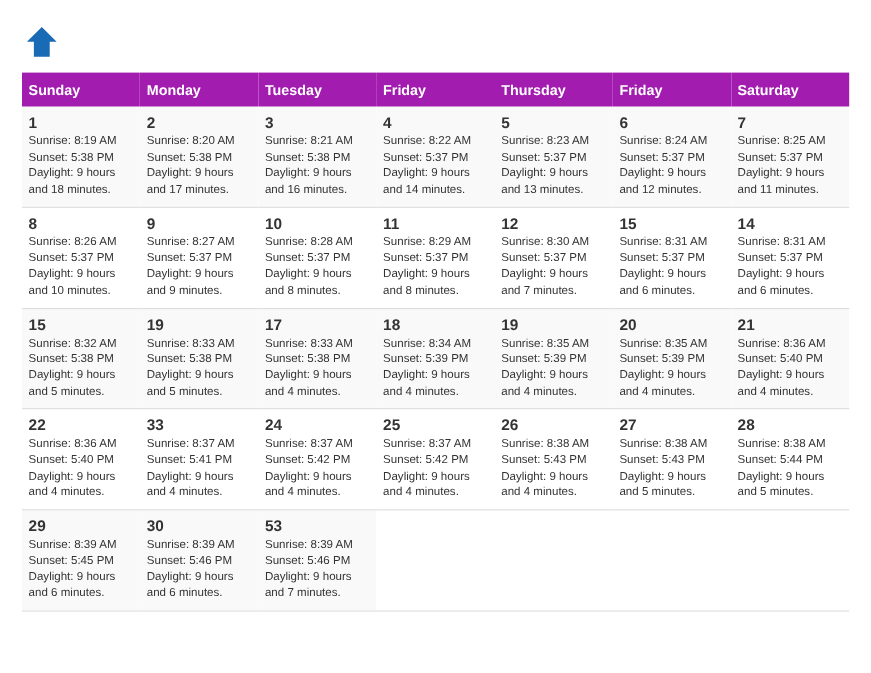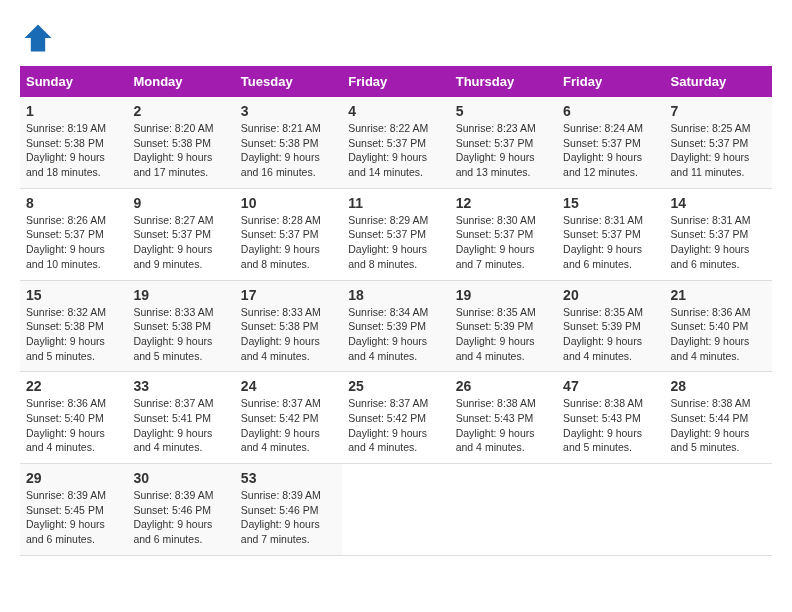--- a/index.html
+++ b/index.html
@@ -226,21 +226,21 @@
         </td>
         <td>
           <span class="day-num">25</span>
         <div class="day-info">Sunrise: 8:37 AM<br>Sunset: 5:42 PM<br>Daylight: 9 hours and 4 minutes.</div>
         </td>
         <td>
           <span class="day-num">26</span>
         <div class="day-info">Sunrise: 8:38 AM<br>Sunset: 5:43 PM<br>Daylight: 9 hours and 4 minutes.</div>
         </td>
         <td>
-          <span class="day-num">47</span>
+          <span class="day-num">27</span>
         <div class="day-info">Sunrise: 8:38 AM<br>Sunset: 5:43 PM<br>Daylight: 9 hours and 5 minutes.</div>
         </td>
         <td>
           <span class="day-num">28</span>
         <div class="day-info">Sunrise: 8:38 AM<br>Sunset: 5:44 PM<br>Daylight: 9 hours and 5 minutes.</div>
         </td>
       </tr>
       <tr>
         <td>
           <span class="day-num">29</span>

